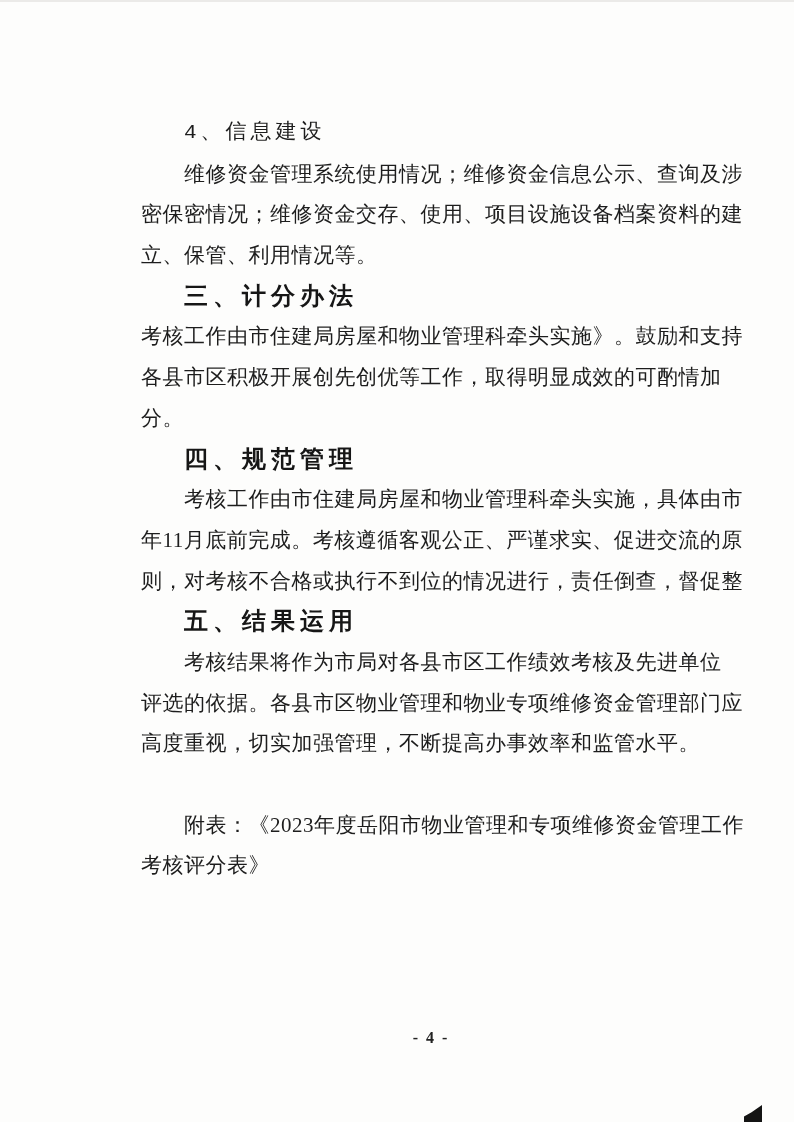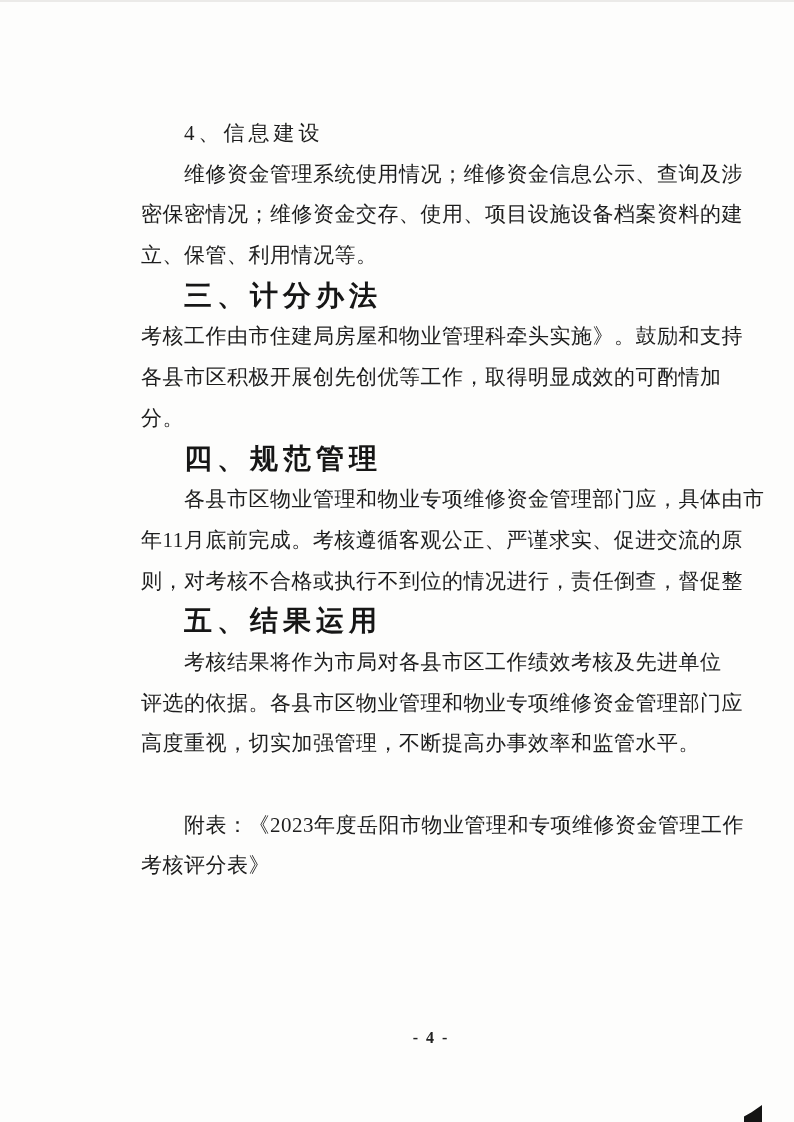--- a/index.html
+++ b/index.html
@@ -35,26 +35,27 @@
     font-size: 21px;
     letter-spacing: 0.5px;
     white-space: nowrap;
   }
   .para-first {
     text-indent: 43px;
   }
   .heading {
     font-family: "Liberation Sans", "DejaVu Sans", sans-serif;
     font-weight: 700;
-    font-size: 28px;
+    font-size: 24px;
     letter-spacing: 5px;
     color: #161616;
   }
   .subheading {
     letter-spacing: 4px;
+    font-family: Liberation Mono, monospace;
   }
   .spacer {
     height: 40.7px;
   }
   .page-number {
     position: absolute;
     top: 1029px;
     left: 0;
     width: 100%;
     text-align: center;
@@ -89,21 +90,21 @@
     <div class="line">立、保管、利用情况等。</div>
 
     <div class="line para-first heading">三、计分办法</div>
 
     <div class="line">考核工作由市住建局房屋和物业管理科牵头实施》。鼓励和支持</div>
     <div class="line">各县市区积极开展创先创优等工作，取得明显成效的可酌情加</div>
     <div class="line">分。</div>
 
     <div class="line para-first heading">四、规范管理</div>
 
-    <div class="line para-first">各县市区物业管理和物业专项维修资金管理部门应，具体由市</div>
+    <div class="line para-first">考核工作由市住建局房屋和物业管理科牵头实施，具体由市</div>
     <div class="line">年11月底前完成。考核遵循客观公正、严谨求实、促进交流的原</div>
     <div class="line">则，对考核不合格或执行不到位的情况进行，责任倒查，督促整</div>
 
     <div class="line para-first heading">五、结果运用</div>
 
     <div class="line para-first">考核结果将作为市局对各县市区工作绩效考核及先进单位</div>
     <div class="line">评选的依据。各县市区物业管理和物业专项维修资金管理部门应</div>
     <div class="line">高度重视，切实加强管理，不断提高办事效率和监管水平。</div>
 
     <div class="line spacer"></div>

